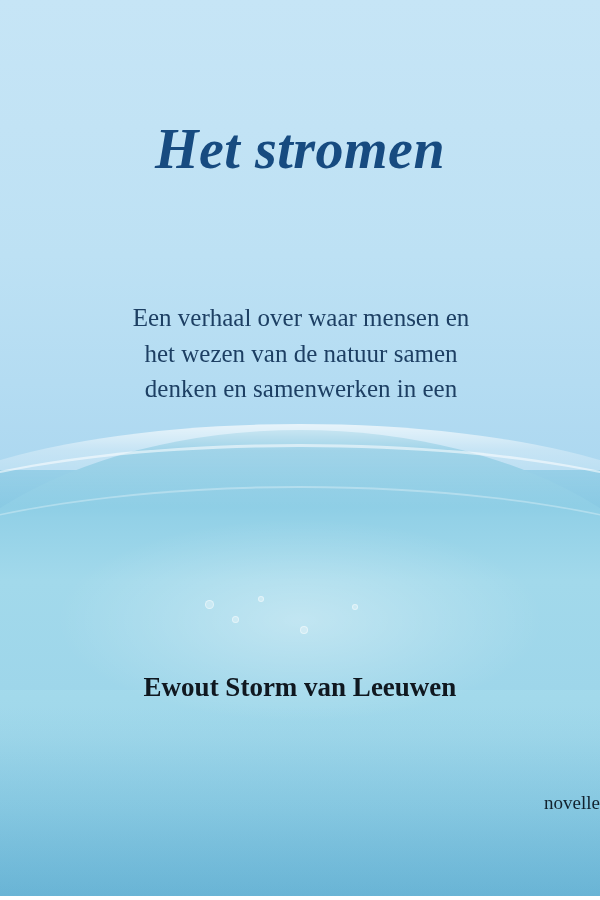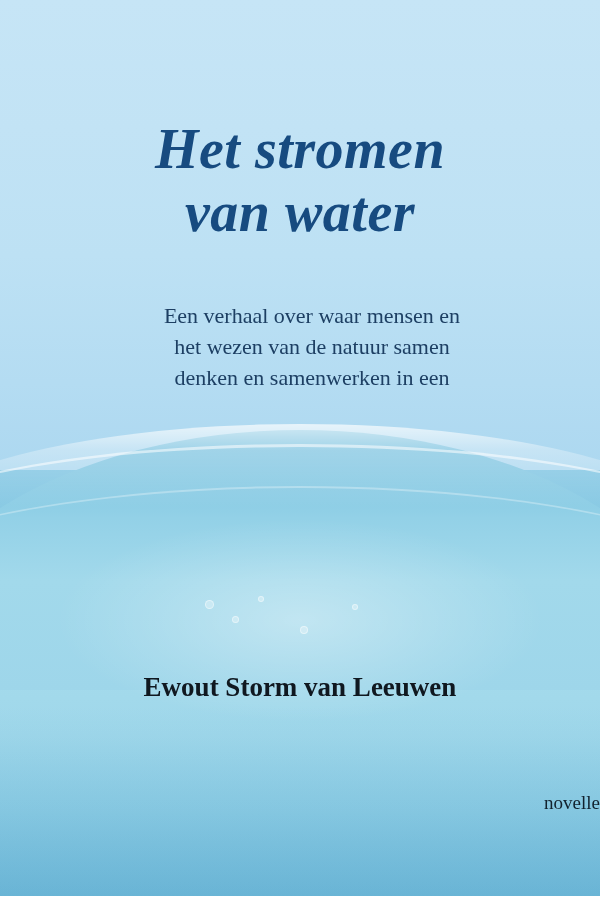--- a/index.html
+++ b/index.html
@@ -136,27 +136,27 @@
     color: #174b80;
     font-family: "Liberation Serif", serif;
     font-style: italic;
     font-weight: bold;
     font-size: 56px;
     line-height: 1.12;
     letter-spacing: 0.5px;
   }
   .subtitle {
     position: absolute;
-    left: 72px;
+    left: 61px;
     top: 300px;
     width: 480px;
     text-align: center;
     color: #1d3f63;
     font-family: "Liberation Serif", serif;
-    font-size: 22px;
+    font-size: 25px;
     line-height: 1.42;
   }
   .author {
     position: absolute;
     left: 0;
     top: 672px;
     width: 600px;
     text-align: center;
     color: #101820;
     font-family: "Liberation Serif", serif;
@@ -189,21 +189,20 @@
   <div class="deep-shade"></div>
 
   <div class="bubble" style="left:205px; top:600px; width:7px; height:7px;"></div>
   <div class="bubble" style="left:232px; top:616px; width:5px; height:5px;"></div>
   <div class="bubble" style="left:258px; top:596px; width:4px; height:4px;"></div>
   <div class="bubble" style="left:300px; top:626px; width:6px; height:6px;"></div>
   <div class="bubble" style="left:352px; top:604px; width:4px; height:4px;"></div>
 
   <div class="title">
     <div>Het stromen</div>
-    <div>van water</div>
   </div>
 
   <div class="subtitle">
     <div>Een verhaal over waar mensen en</div>
     <div>het wezen van de natuur samen</div>
     <div>denken en samenwerken in een</div>
   </div>
 
   <div class="author">Ewout Storm van Leeuwen</div>
 

